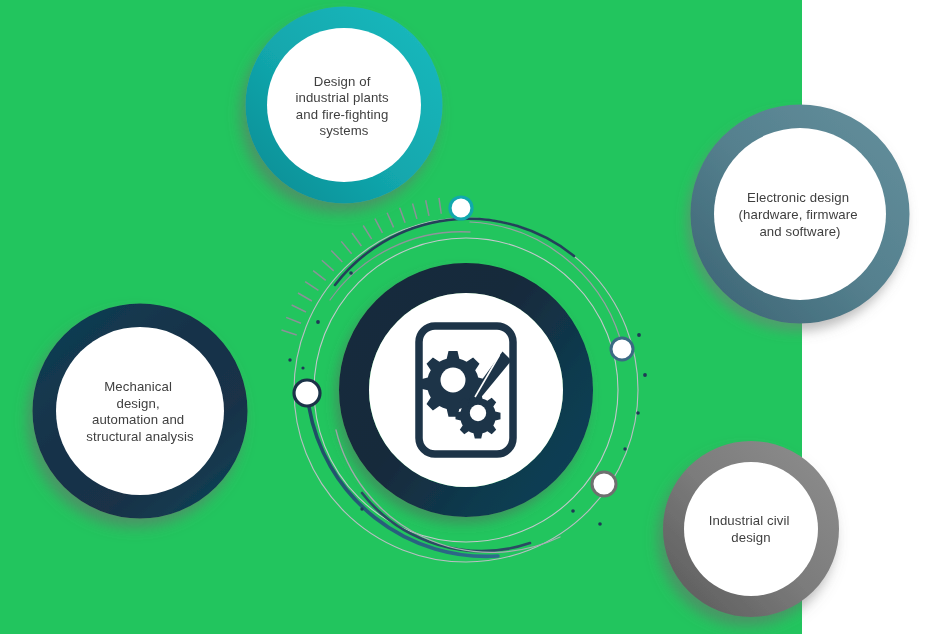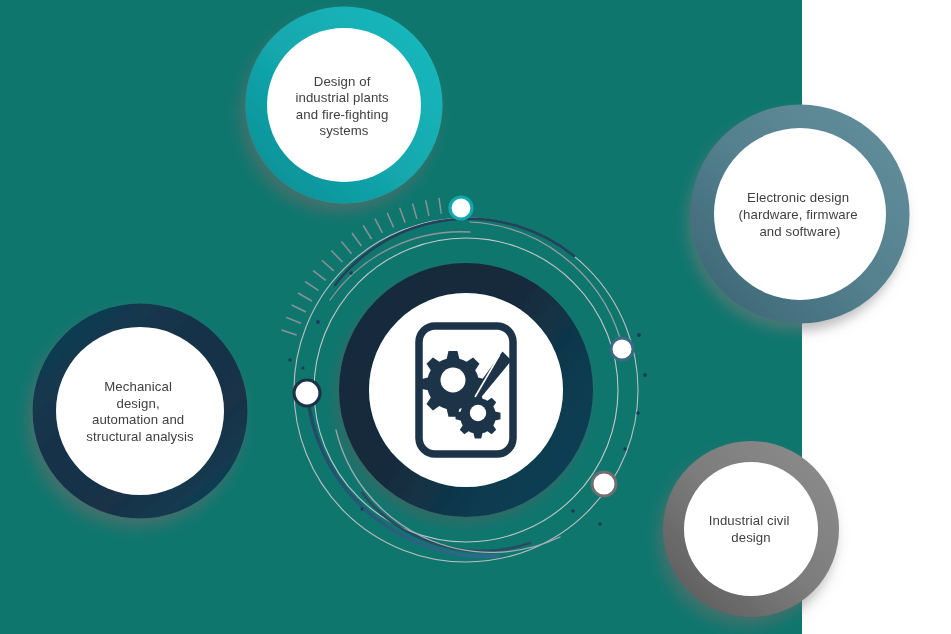--- a/index.html
+++ b/index.html
@@ -11,21 +11,21 @@
   body {
     width: 951px;
     height: 634px;
     overflow: hidden;
     font-family: "Liberation Sans", "DejaVu Sans", sans-serif;
   }
   #stage {
     position: relative;
     width: 802px;
     height: 634px;
-    background: #0f766e;
+    background: #22c55e;
   }
   #scene {
     position: absolute;
     top: 0;
     left: 0;
     width: 951px;
     height: 634px;
     display: block;
   }
   .node-label {

